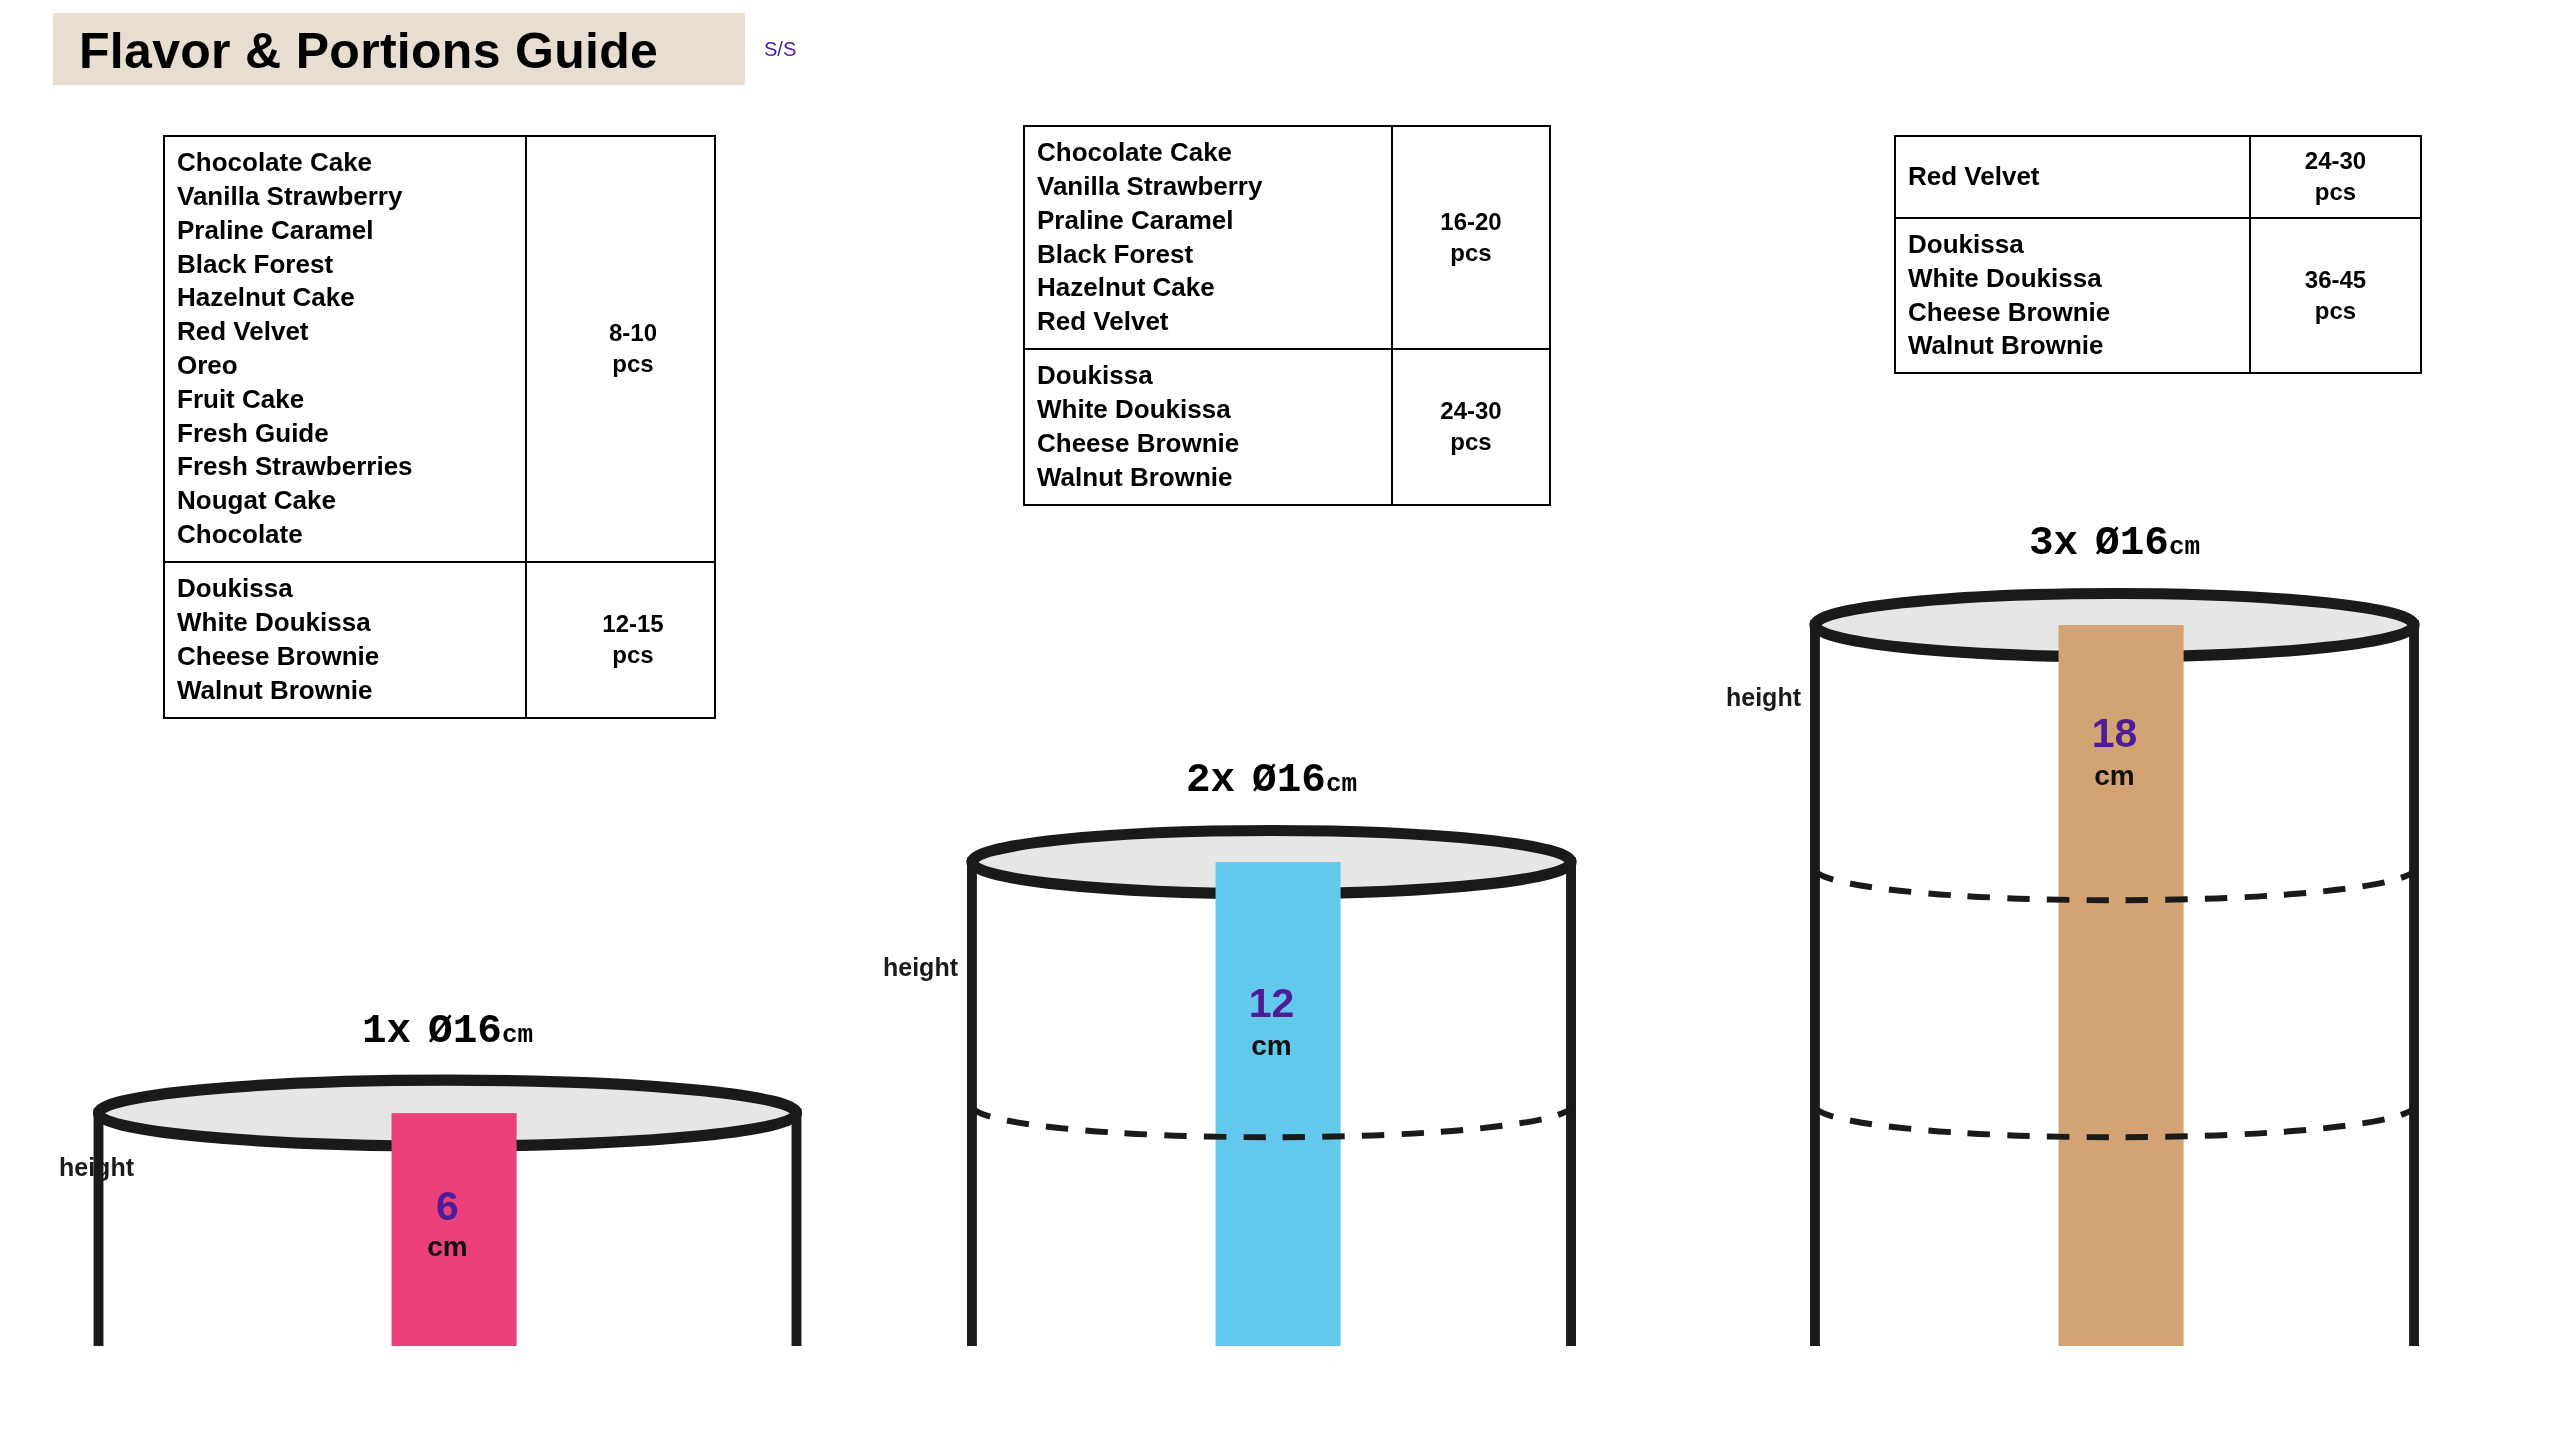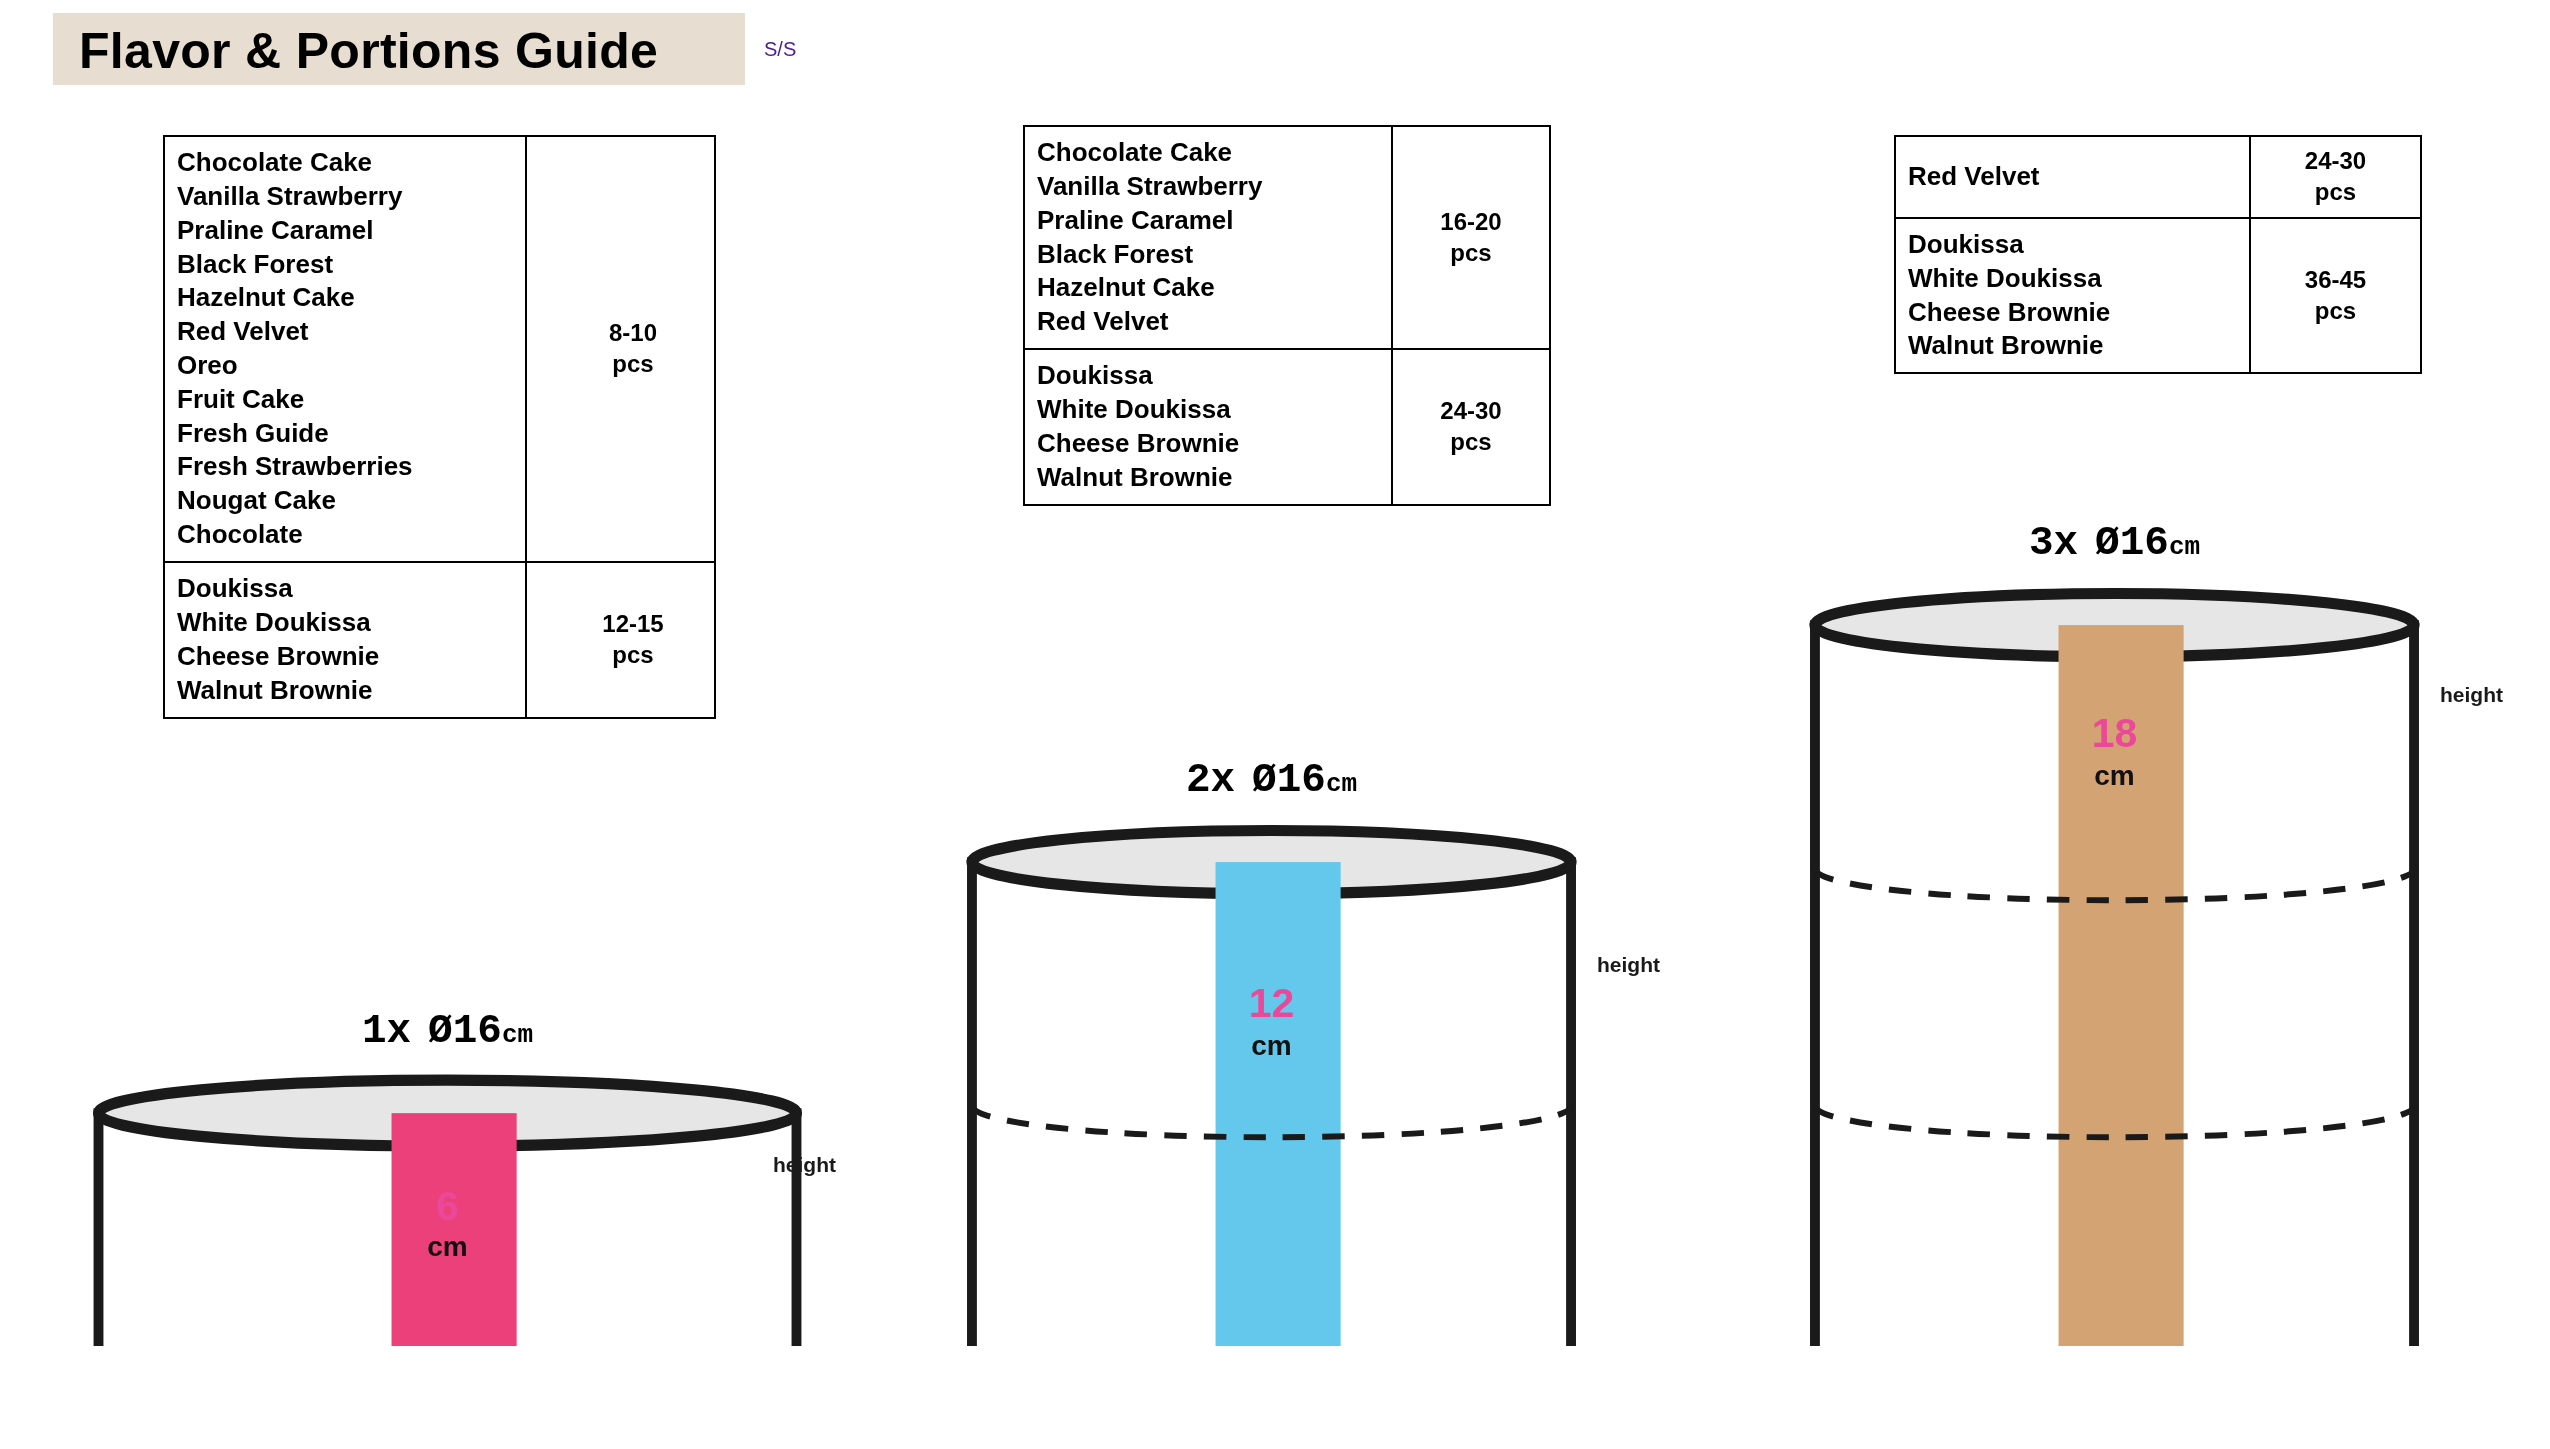--- a/index.html
+++ b/index.html
@@ -101,34 +101,34 @@
   .cake-caption .cm {
     font-size: 26px;
     font-weight: bold;
   }
   .cake-caption .gap { display: inline-block; width: 17px; }
 
   .height-label {
     position: absolute;
     width: 100%;
     left: 0;
-    text-align: right;
-    font-size: 21px;
+    text-align: left;
+    font-size: 25px;
     font-weight: bold;
     color: #1a1a1a;
   }
   .height-num {
     position: absolute;
     width: 100%;
     left: 0;
     text-align: center;
     font-size: 41px;
     font-weight: bold;
     line-height: 0.95;
-    color: #ec4899;
+    color: #4c1d95;
   }
   .height-unit {
     position: absolute;
     width: 100%;
     left: 0;
     text-align: center;
     font-size: 28px;
     font-weight: bold;
     color: #111111;
   }

